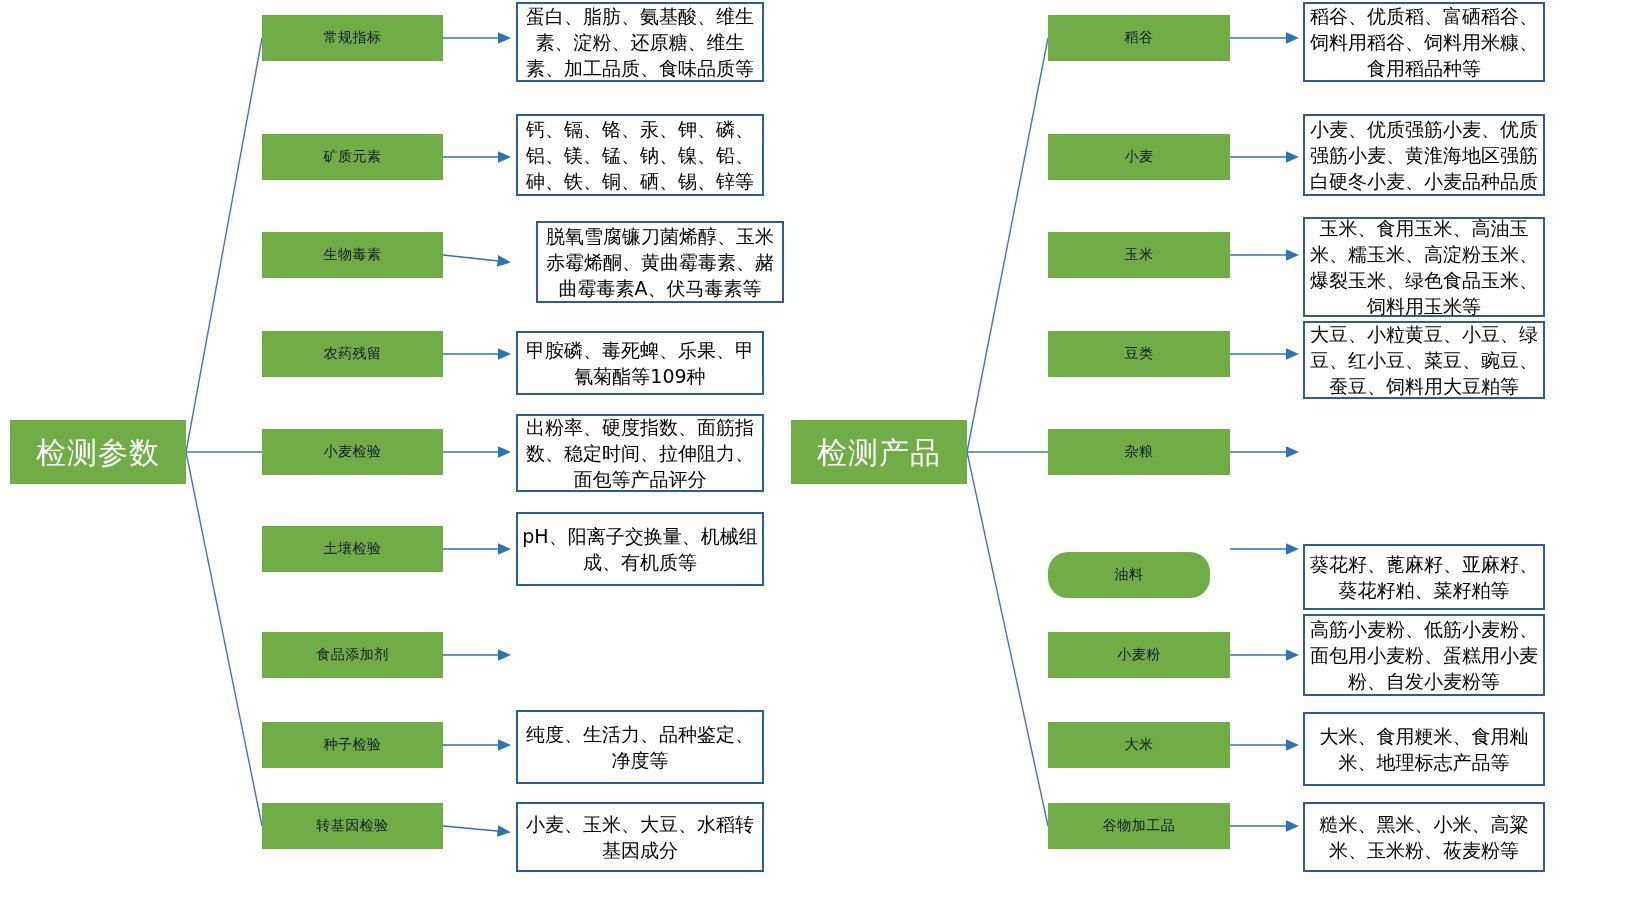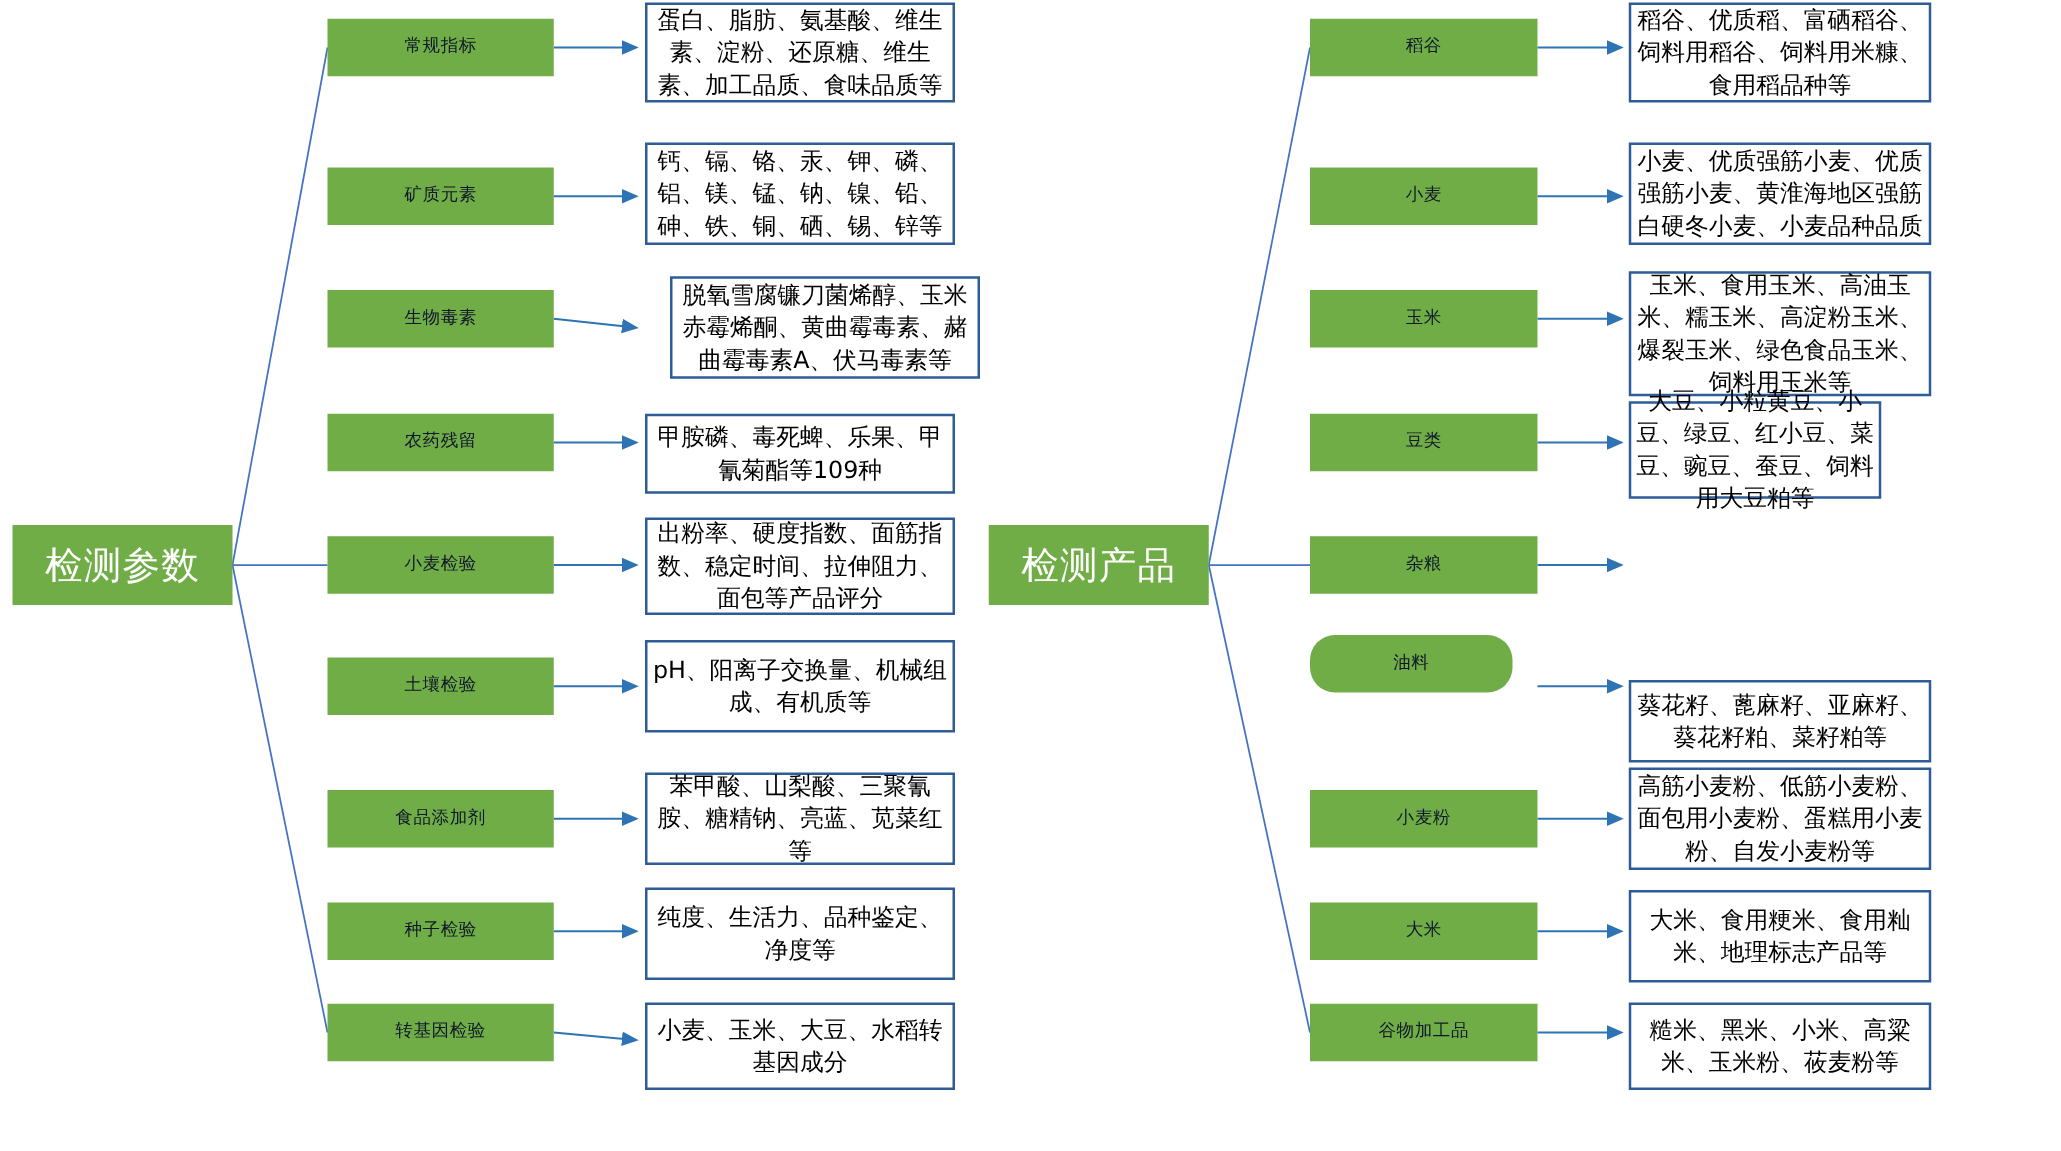--- a/index.html
+++ b/index.html
@@ -154,23 +154,20 @@
   </div>
   <div class="node detail-node" style="left:516px; top:331px; width:248px; height:64px;">
     <span>甲胺磷、毒死蜱、乐果、甲氰菊酯等109种</span>
   </div>
   <div class="node detail-node" style="left:516px; top:414px; width:248px; height:78px;">
     <span>出粉率、硬度指数、面筋指数、稳定时间、拉伸阻力、面包等产品评分</span>
   </div>
   <div class="node detail-node" style="left:516px; top:512px; width:248px; height:74px;">
     <span>pH、阳离子交换量、机械组成、有机质等</span>
   </div>
-  <div class="node detail-node" style="left:516px; top:618px; width:248px; height:74px;">
-    <span>苯甲酸、山梨酸、三聚氰胺、糖精钠、亮蓝、苋菜红等</span>
-  </div>
   <div class="node detail-node" style="left:516px; top:710px; width:248px; height:74px;">
     <span>纯度、生活力、品种鉴定、净度等</span>
   </div>
   <div class="node detail-node" style="left:516px; top:802px; width:248px; height:70px;">
     <span>小麦、玉米、大豆、水稻转基因成分</span>
   </div>
 
   <div class="node root-node" style="left:791px; top:420px; width:176px; height:64px;">
     <span>检测产品</span>
   </div>
@@ -183,21 +180,21 @@
   </div>
   <div class="node cat-node" style="left:1048px; top:232px; width:182px; height:46px;">
     <span>玉米</span>
   </div>
   <div class="node cat-node" style="left:1048px; top:331px; width:182px; height:46px;">
     <span>豆类</span>
   </div>
   <div class="node cat-node" style="left:1048px; top:429px; width:182px; height:46px;">
     <span>杂粮</span>
   </div>
-  <div class="node cat-node" style="left:1048px; top:508px; width:162px; height:46px;border-radius:20px;">
+  <div class="node cat-node" style="left:1048px; top:552px; width:162px; height:46px;border-radius:20px;">
     <span>油料</span>
   </div>
   <div class="node cat-node" style="left:1048px; top:632px; width:182px; height:46px;">
     <span>小麦粉</span>
   </div>
   <div class="node cat-node" style="left:1048px; top:722px; width:182px; height:46px;">
     <span>大米</span>
   </div>
   <div class="node cat-node" style="left:1048px; top:803px; width:182px; height:46px;text-align:center;">
     <span>谷物加工品</span>
@@ -205,21 +202,21 @@
 
   <div class="node detail-node" style="left:1303px; top:2px; width:242px; height:80px;">
     <span>稻谷、优质稻、富硒稻谷、饲料用稻谷、饲料用米糠、食用稻品种等</span>
   </div>
   <div class="node detail-node" style="left:1303px; top:114px; width:242px; height:82px;justify-content:flex-end;">
     <span>小麦、优质强筋小麦、优质强筋小麦、黄淮海地区强筋白硬冬小麦、小麦品种品质</span>
   </div>
   <div class="node detail-node" style="left:1303px; top:217px; width:242px; height:100px;">
     <span>玉米、食用玉米、高油玉米、糯玉米、高淀粉玉米、爆裂玉米、绿色食品玉米、饲料用玉米等</span>
   </div>
-  <div class="node detail-node" style="left:1303px; top:321px; width:202px; height:78px;">
+  <div class="node detail-node" style="left:1303px; top:321px; width:242px; height:78px;">
     <span>大豆、小粒黄豆、小豆、绿豆、红小豆、菜豆、豌豆、蚕豆、饲料用大豆粕等</span>
   </div>
   <div class="node detail-node" style="left:1303px; top:518px; width:242px; height:66px;margin-top:26px;">
     <span>葵花籽、蓖麻籽、亚麻籽、葵花籽粕、菜籽粕等</span>
   </div>
   <div class="node detail-node" style="left:1303px; top:614px; width:242px; height:82px;">
     <span>高筋小麦粉、低筋小麦粉、面包用小麦粉、蛋糕用小麦粉、自发小麦粉等</span>
   </div>
   <div class="node detail-node" style="left:1303px; top:712px; width:242px; height:74px;">
     <span>大米、食用粳米、食用籼米、地理标志产品等</span>

